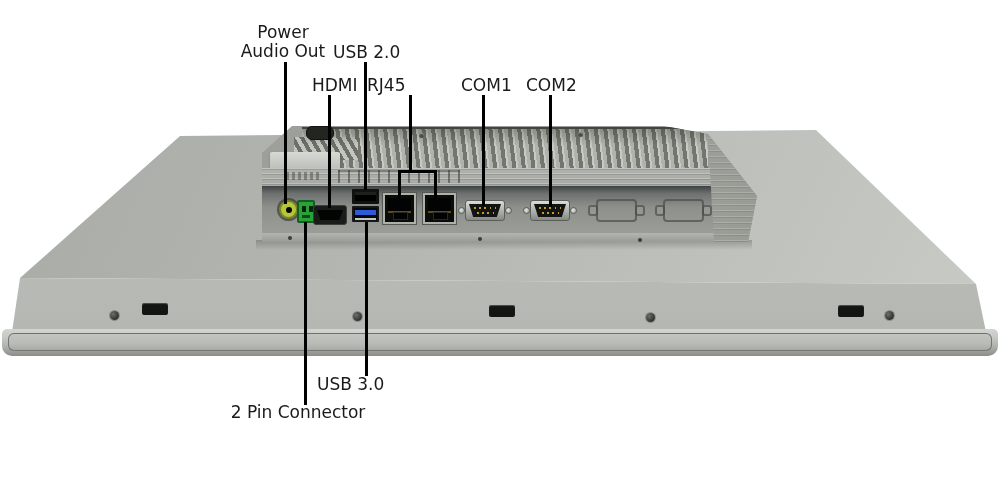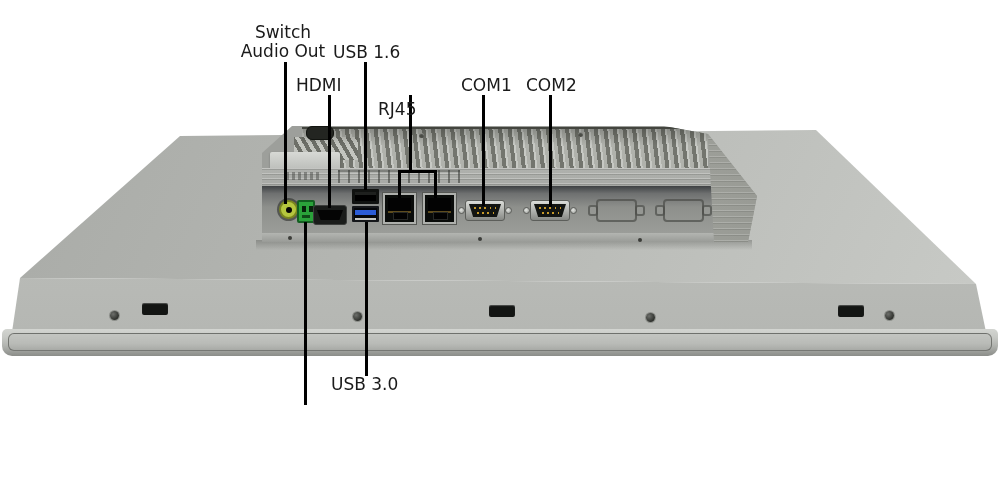--- a/index.html
+++ b/index.html
@@ -211,25 +211,25 @@
   <div class="line" style="left:409px;top:95px;height:78px;"></div>
   <div class="hline" style="left:398px;top:170px;width:39px;"></div>
   <div class="line" style="left:398px;top:170px;height:28px;"></div>
   <div class="line" style="left:434px;top:170px;height:28px;"></div>
   <div class="line" style="left:482px;top:95px;height:111px;"></div>
   <div class="line" style="left:549px;top:95px;height:112px;"></div>
   <div class="line" style="left:304px;top:222px;height:183px;"></div>
   <div class="line" style="left:365px;top:222px;height:154px;"></div>
 
   <div class="lbl ctr" style="left:228px;top:23px;width:110px;">
-    <span>Switch</span><br>
+    <span>Power</span><br>
     <span>Audio Out</span>
   </div>
-  <div class="lbl" style="left:333px;top:43px;">USB 1.6</div>
-  <div class="lbl" style="left:296px;top:76px;text-align:right;">HDMI</div>
-  <div class="lbl" style="left:378px;top:76px;margin-top:24px;">RJ45</div>
+  <div class="lbl" style="left:333px;top:43px;">USB 2.0</div>
+  <div class="lbl" style="left:312px;top:76px;text-align:right;">HDMI</div>
+  <div class="lbl" style="left:367px;top:76px;">RJ45</div>
   <div class="lbl" style="left:461px;top:76px;">COM1</div>
   <div class="lbl" style="left:526px;top:76px;">COM2</div>
-  <div class="lbl" style="left:331px;top:375px;">USB 3.0</div>
+  <div class="lbl" style="left:317px;top:375px;">USB 3.0</div>
   <div class="lbl ctr" style="left:222px;top:403px;width:152px;">
-    <br>
+    <span>2 Pin Connector</span><br>
   </div>
 </div>
 
 </body></html>

